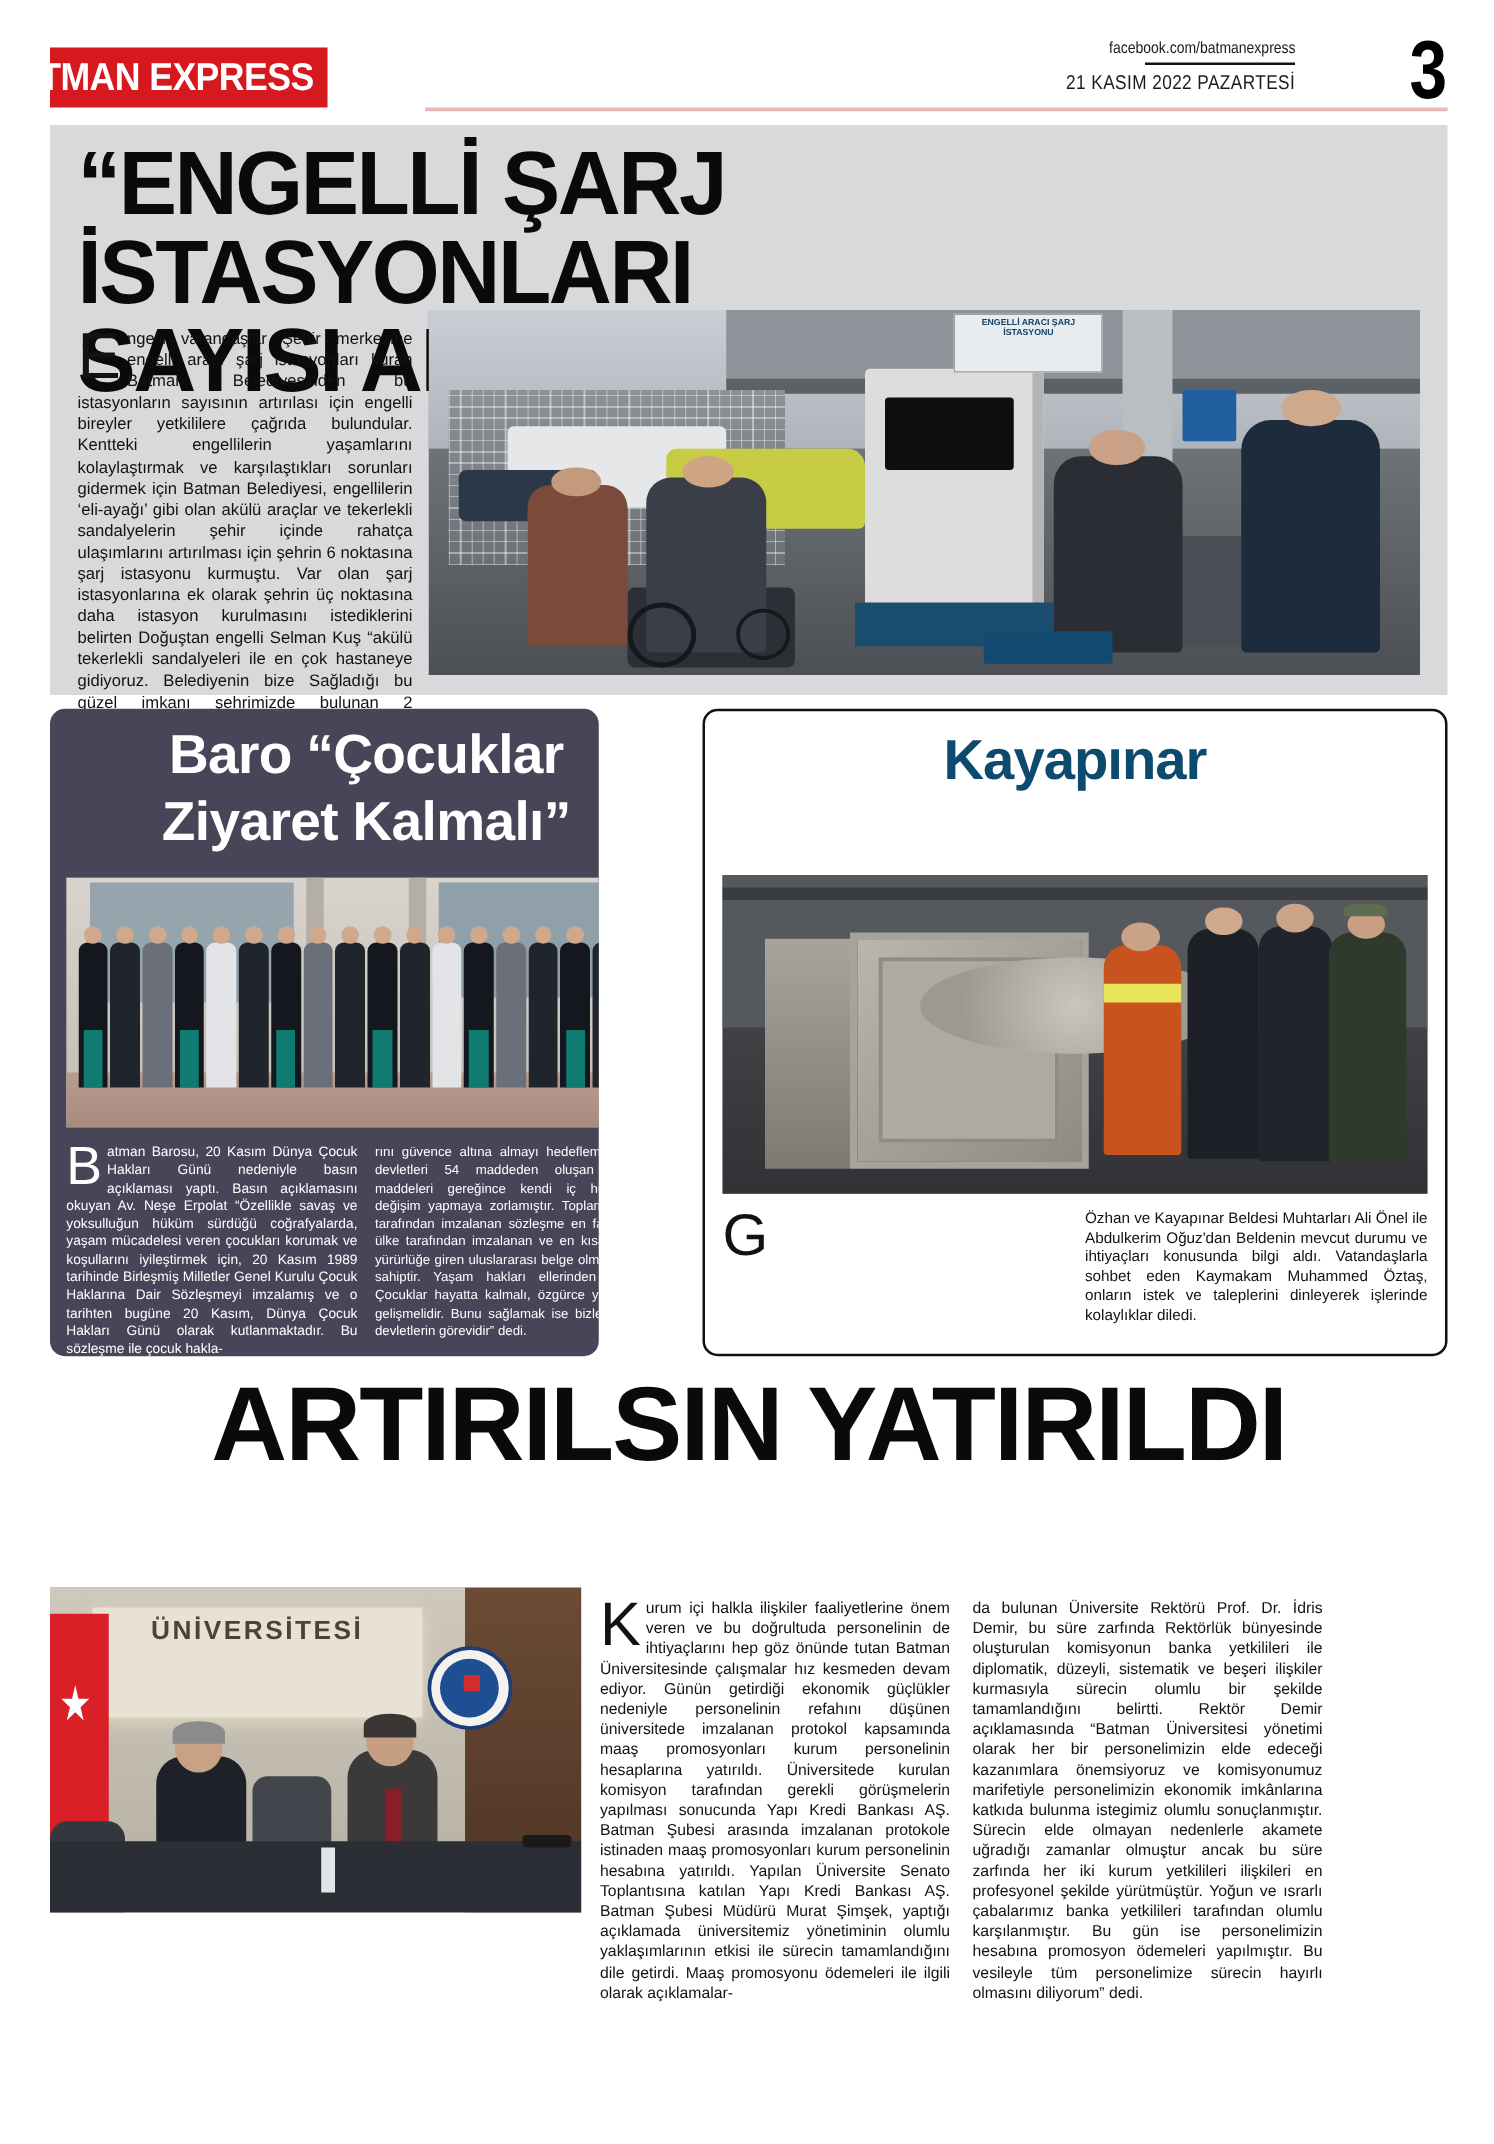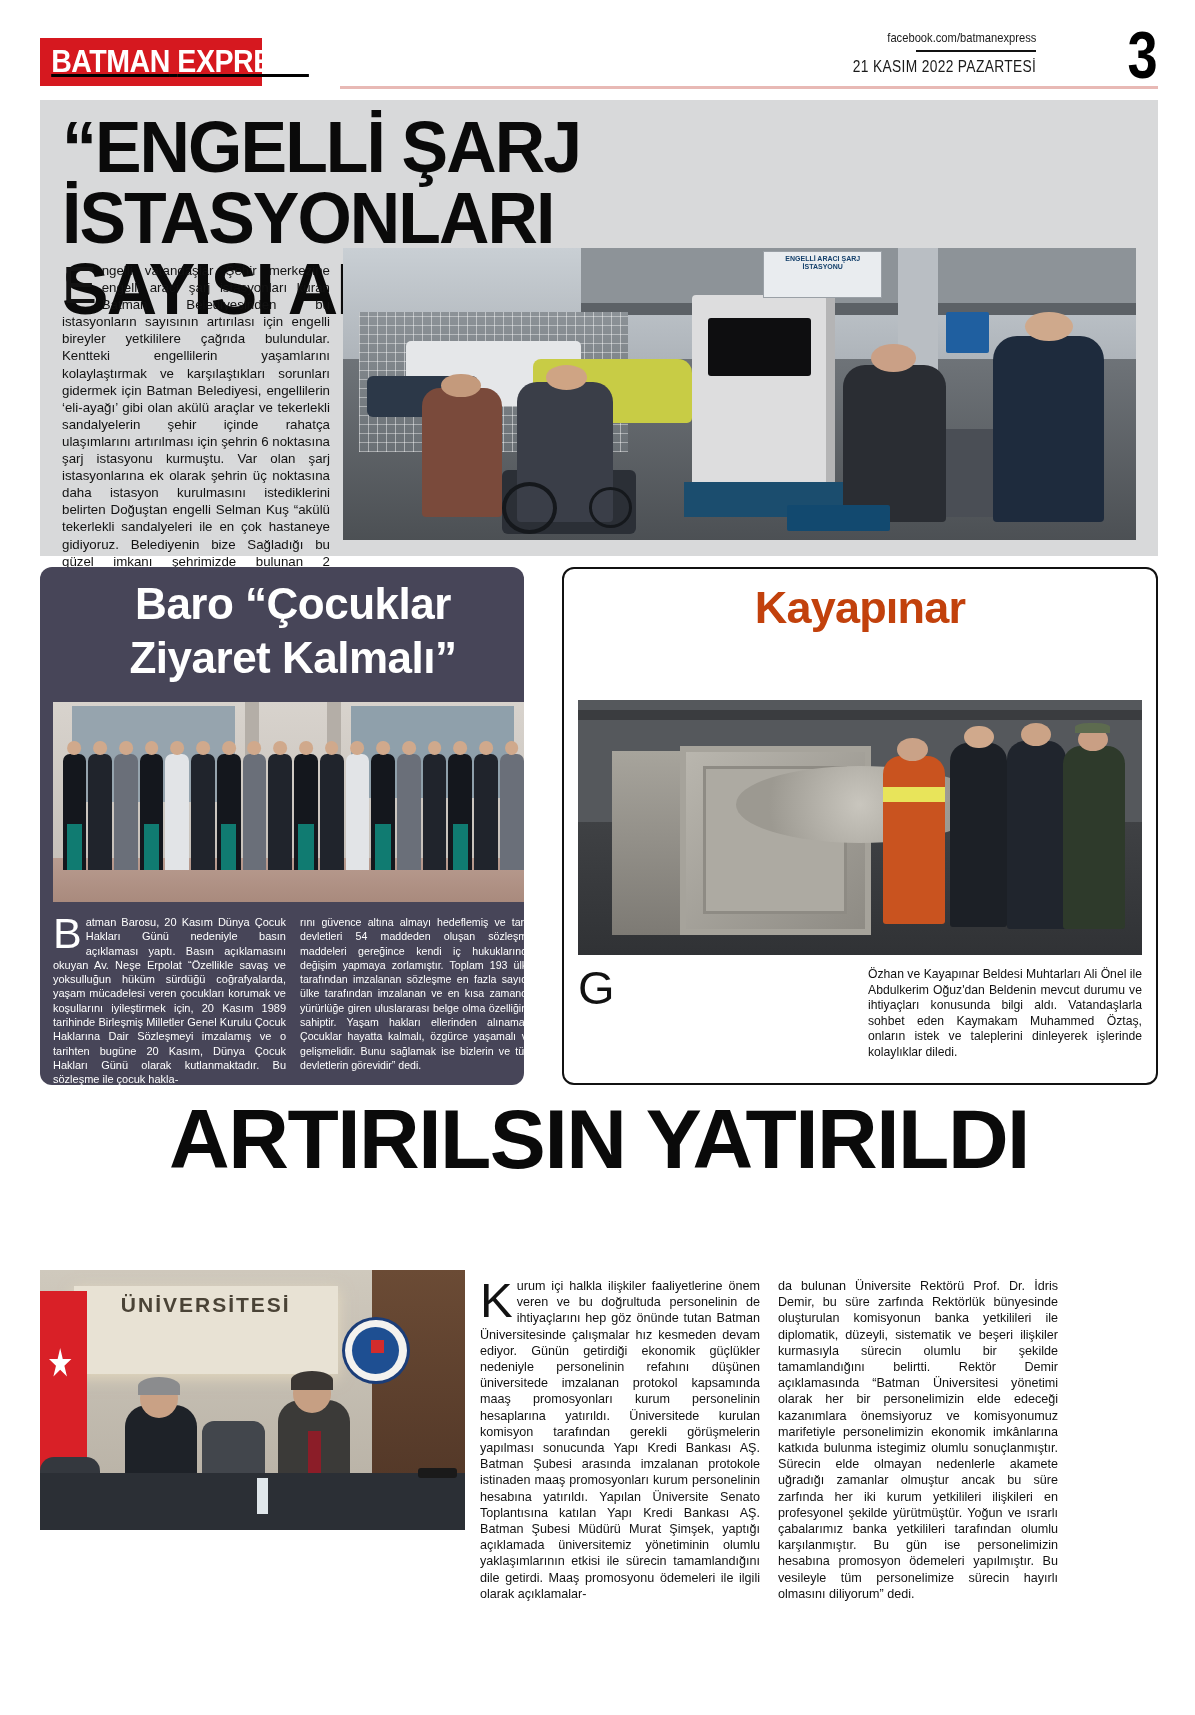--- a/index.html
+++ b/index.html
@@ -22,21 +22,21 @@
   .masthead {
     position: absolute;
     left: 40px; top: 30px;
     width: 1118px; height: 62px;
   }
   .logo-box {
     position: absolute;
     left: 0; top: 8px;
     width: 222px; height: 48px;
     background: #d6181f;
-    display: flex; align-items: center; justify-content: flex-start; text-decoration: underline;
+    display: flex; align-items: center; justify-content: flex-end;
   }
   .logo-text {
     color: #ffffff;
     font-family: "Liberation Sans", sans-serif;
     font-weight: bold;
     font-size: 31px;
     letter-spacing: -0.5px;
     transform: scaleX(0.92);
     white-space: nowrap;
   }
@@ -141,21 +141,21 @@
     left: 303px; top: 148px;
     width: 793px; height: 292px;
     overflow: hidden;
     background: #7d8186;
   }
 
   
   .baro {
     position: absolute;
     left: 40px; top: 567px;
-    width: 484px; height: 518px;
+    width: 439px; height: 518px;
     background: #474558;
     border-radius: 12px;
     overflow: hidden;
   }
   .baro-headline {
     position: absolute;
     left: 0; top: 10px;
     width: 506px;
     text-align: center;
     color: #ffffff;
@@ -204,21 +204,21 @@
     background: #ffffff;
     border: 2px solid #111;
     border-radius: 12px;
     overflow: hidden;
   }
   .kaya-headline {
     position: absolute;
     left: 0; top: 12px;
     width: 592px;
     text-align: center;
-    color: #c2410c;
+    color: #0c4a6e;
     font-weight: bold;
     font-size: 45px;
     line-height: 54px;
     letter-spacing: -0.8px;
     font-family: "Liberation Sans", sans-serif;
   }
   .kaya-photo {
     position: absolute;
     left: 14px; top: 131px;
     width: 564px; height: 255px;

